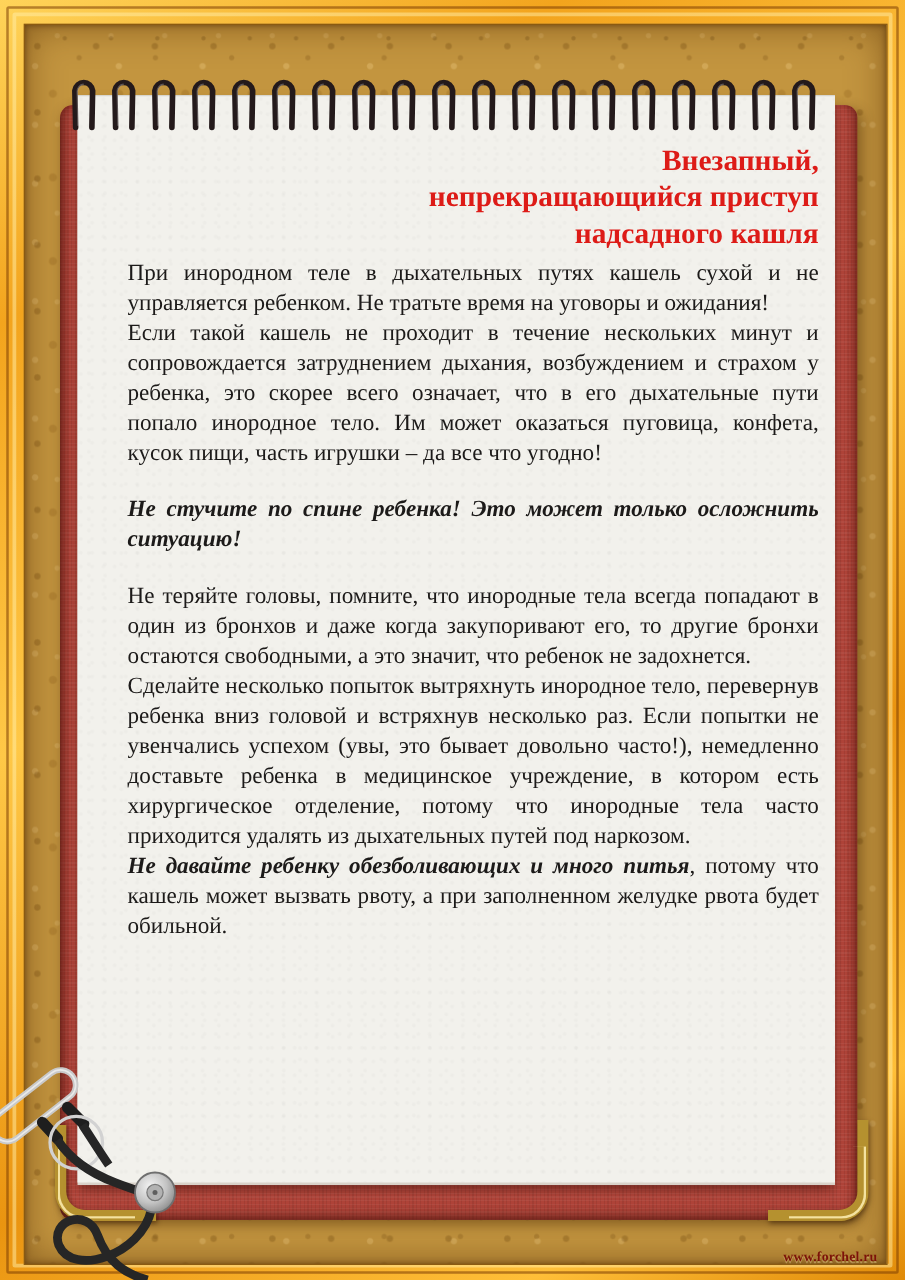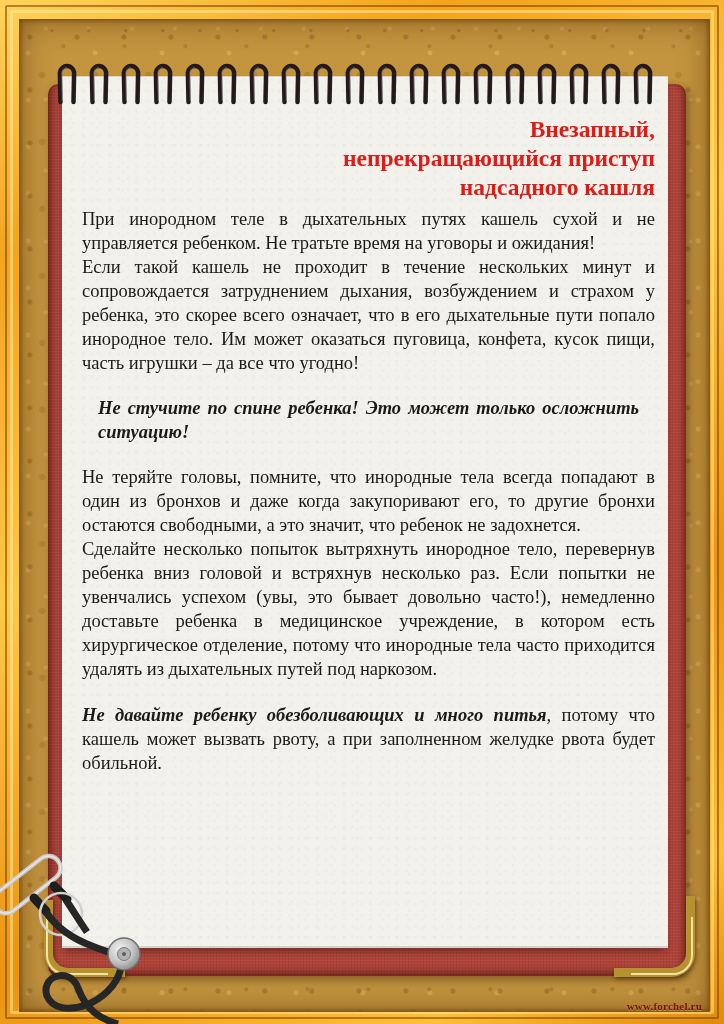--- a/index.html
+++ b/index.html
@@ -46,39 +46,39 @@
     border-left:9px solid #b5912f;border-bottom:9px solid #b5912f;border-bottom-left-radius:24px;}
   .corner-bl::before{content:"";position:absolute;left:-7px;bottom:-7px;width:60px;height:54px;
     border-left:2px solid rgba(255,240,180,.85);border-bottom:2px solid rgba(255,240,180,.85);border-bottom-left-radius:20px;}
   .corner-br{left:614px;top:896px;width:72px;height:72px;
     border-right:9px solid #b5912f;border-bottom:9px solid #b5912f;border-bottom-right-radius:24px;}
   .corner-br::before{content:"";position:absolute;right:-7px;bottom:-7px;width:60px;height:56px;
     border-right:2px solid rgba(255,240,180,.85);border-bottom:2px solid rgba(255,240,180,.85);border-bottom-right-radius:20px;}
   
   .paper{
     position:absolute;left:62px;top:76px;width:606px;height:870px;box-sizing:border-box;
-    padding:38px 13px 0 20px;
+    padding:38px 13px 0 40px;
     background-color:var(--paper,#f2f1ec);
     background-image:radial-gradient(circle at 30% 20%, rgba(0,0,0,.02) 1px, transparent 2px),
                      radial-gradient(circle at 70% 60%, rgba(0,0,0,.02) 1px, transparent 2px);
     background-size:9px 11px,13px 9px;
     border-top:1px solid #d8d6cf;
     box-shadow:0 2px 0 rgba(222,219,211,.95), 0 7px 9px -2px rgba(45,12,6,.5);
   }
   .title{
     margin:0 0 5px 0;white-space:pre-line;text-align:right;
     font-size:23.5px;line-height:29px;font-weight:bold;
     color:var(--title-red,#dd1b17);
   }
   .body{
     margin:0;text-align:justify;color:#1c1a19;
     font-size:18.5px;line-height:24px;
   }
-  .warning{font-weight:bold;font-style:italic;margin:21px 16px;}
-  .last{margin-top:22px;}
+  .warning{font-weight:bold;font-style:italic;margin:21px 0;}
+  .last{}
   .warning-inline{font-weight:bold;font-style:italic;}
   
   .spirals{
     position:absolute;left:54px;top:57px;width:602px;height:50px;
     display:flex;justify-content:space-between;align-items:flex-start;z-index:6;
   }
   .coil{width:26px;height:50px;flex:0 0 auto;}
   
   .steth{position:absolute;left:0;top:828px;z-index:8;}
   

